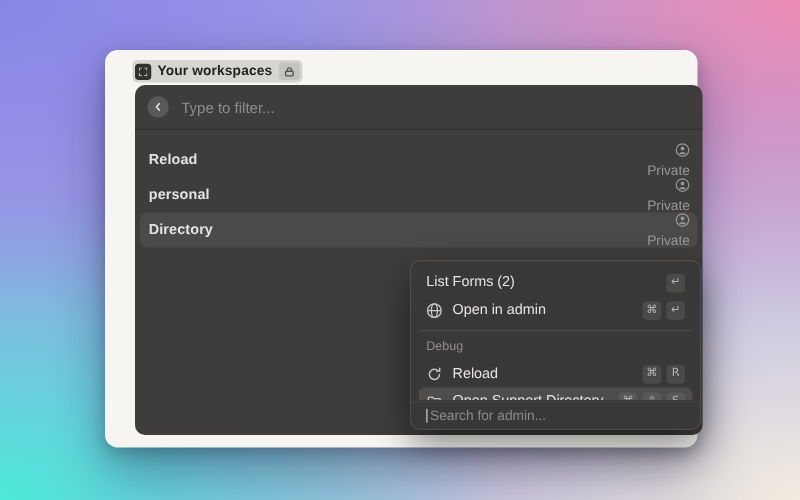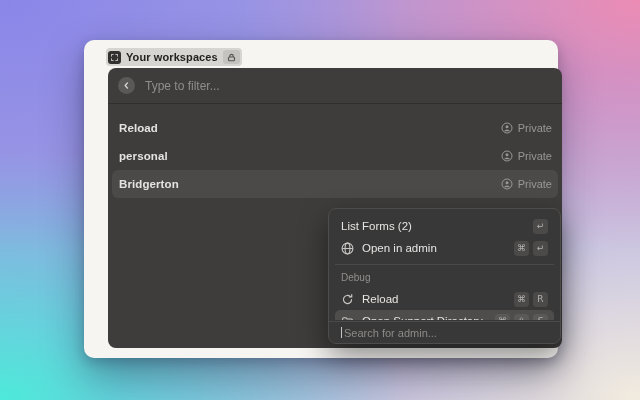--- a/index.html
+++ b/index.html
@@ -55,21 +55,21 @@
   .ws-list { padding-top:10px; }
   .ws-row {
     height:28px; display:flex; align-items:center;
     padding:0 10px 0 11px; cursor:default;
   }
   .ws-row.selected {
     background:#4b4a49; border-radius:6px; margin:0 4px;
     padding:0 6px 0 7px; height:28px;
   }
   .ws-name { font-size:11.5px; font-weight:700; color:#e4e3e1; letter-spacing:.1px; }
-  .ws-meta { margin-left:auto; display:flex; align-items:flex-end; gap:5px; color:#98979  5; }
+  .ws-meta { margin-left:auto; display:flex; align-items:flex-end; gap:5px; color:#98979  5;flex-direction:column; }
   .ws-meta { color:#989795; }
   .ws-meta svg { display:block; }
   .ws-vis { font-size:11px; color:#989795; }
   
   .menu {
     position:absolute; left:244px; top:168px; width:233px; height:136px;
     background:#393838; border:1px solid #4e4d4b; border-radius:8px;
     box-shadow:0 12px 30px rgba(0,0,0,.45);
     z-index:5; overflow:hidden;
   }
@@ -148,21 +148,21 @@
           <svg width="12" height="12" viewBox="0 0 24 24" fill="none" stroke="currentColor" stroke-width="2">
               <circle cx="12" cy="12" r="10"></circle>
               <circle cx="12" cy="9.5" r="3" fill="currentColor" stroke="none"></circle>
               <path d="M5.8 18.6a7.3 7.3 0 0 1 12.4 0" fill="currentColor" stroke="none"></path>
             </svg>
           <span class="ws-vis">Private</span>
         </span>
       </div>
 
       <div class="ws-row selected">
-        <span class="ws-name">Bridgerton</span>
+        <span class="ws-name">Directory</span>
         <span class="ws-meta">
           <svg width="12" height="12" viewBox="0 0 24 24" fill="none" stroke="currentColor" stroke-width="2">
               <circle cx="12" cy="12" r="10"></circle>
               <circle cx="12" cy="9.5" r="3" fill="currentColor" stroke="none"></circle>
               <path d="M5.8 18.6a7.3 7.3 0 0 1 12.4 0" fill="currentColor" stroke="none"></path>
             </svg>
           <span class="ws-vis">Private</span>
         </span>
       </div>
 

